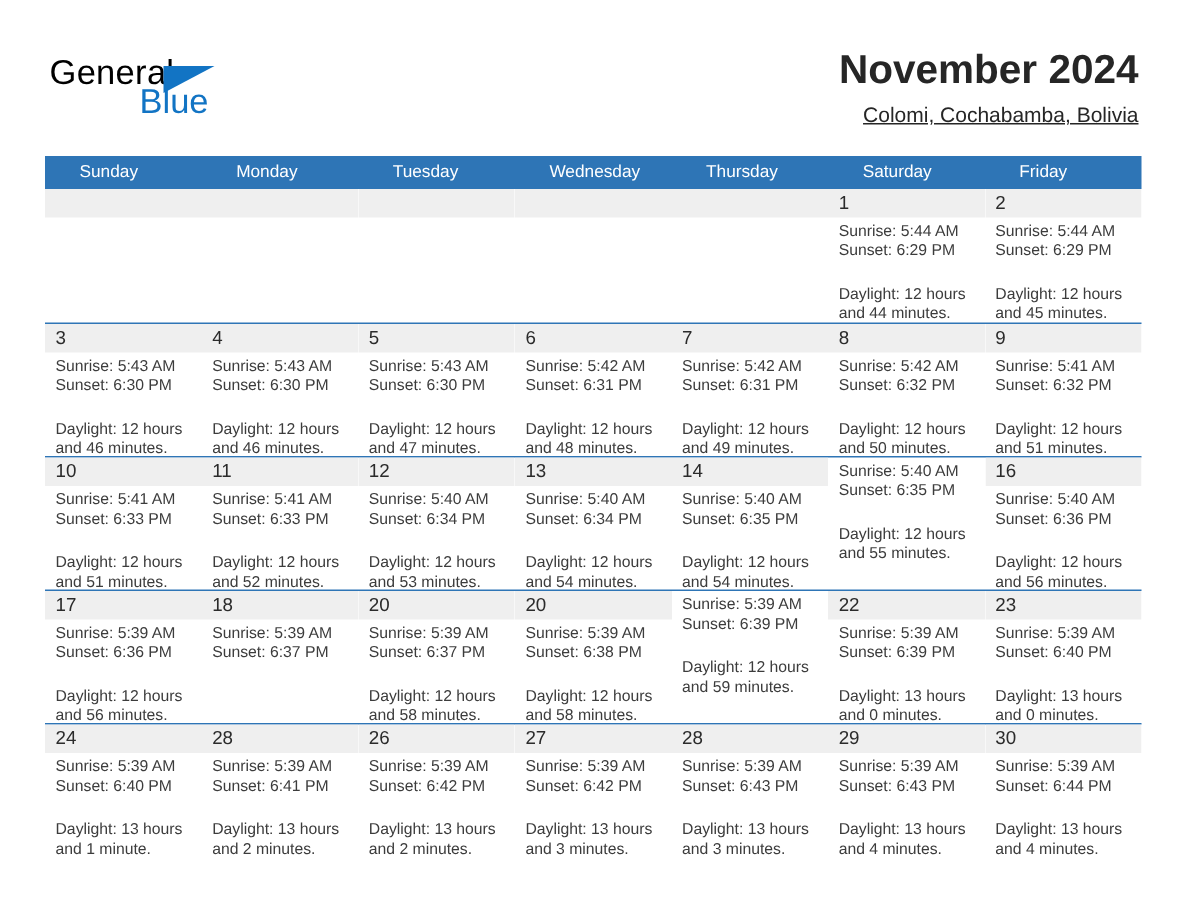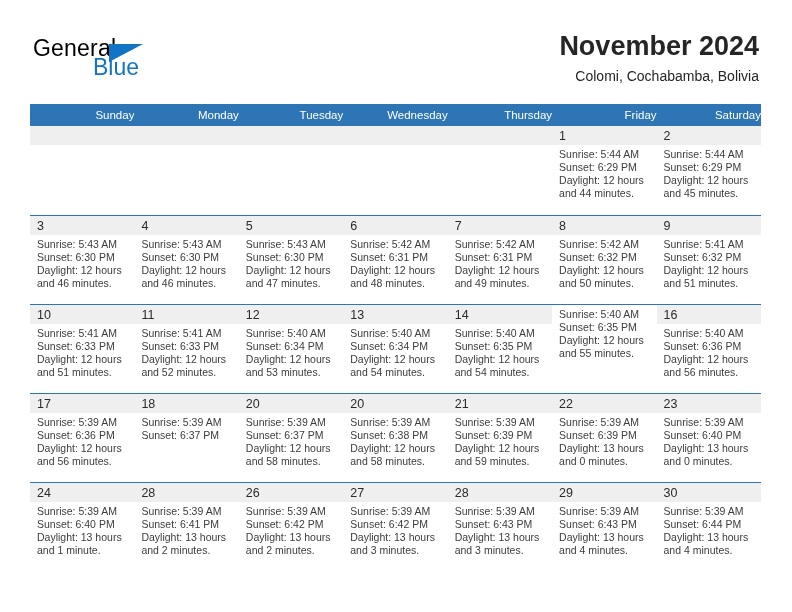--- a/index.html
+++ b/index.html
@@ -78,44 +78,44 @@
     color: #262626;
     white-space: nowrap;
   }
   .cal-subtitle {
     margin-top: 5px;
     font-size: 14px;
     line-height: 18px;
     font-weight: 400;
     color: #262626;
     white-space: nowrap;
+    text-decoration: underline;
   }
 
   
   .calendar {
     position: absolute;
     left: 30px;
     top: 104px;
     width: 731px;
   }
   .weekdays {
     display: flex;
     background: #2e75b6;
     height: 22px;
   }
   .weekday {
     flex: 1 1 0;
     color: #ffffff;
     font-size: 11.5px;
     line-height: 22px;
-    padding-left: 3px;
+    padding-left: 23px;
     box-sizing: border-box;
     white-space: nowrap;
     overflow: hidden;
-    text-align: right;
   }
   .week {
     display: flex;
     height: 89px;
     border-top: 1px solid #2e75b6;
     box-sizing: border-box;
   }
   .week.first {
     border-top: none;
   }
@@ -140,20 +140,21 @@
     padding: 3px 7px 0 7px;
     font-size: 10.5px;
     line-height: 13.1px;
     color: #3c3c3c;
   }
   .day-info div {
     white-space: nowrap;
   }
   .day-info .wrap {
     white-space: normal;
+    margin-top: 16px;
   }
 </style>
 </head>
 <body>
 
 <div class="page">
 
   <div class="header">
 
     <div class="brand">
@@ -169,22 +170,22 @@
 
   </div>
 
   <div class="calendar">
     <div class="weekdays">
         <div class="weekday">Sunday</div>
         <div class="weekday">Monday</div>
         <div class="weekday">Tuesday</div>
         <div class="weekday">Wednesday</div>
         <div class="weekday">Thursday</div>
+        <div class="weekday">Saturday</div>
         <div class="weekday">Friday</div>
-        <div class="weekday">Saturday</div>
       </div>
     <div class="weeks-container">
         <div class="week first">
           <div class="day empty">
             <div class="day-num-band"><span class="day-num"></span></div>
           </div>
           <div class="day empty">
             <div class="day-num-band"><span class="day-num"></span></div>
           </div>
           <div class="day empty">
@@ -354,21 +355,20 @@
           </div>
           <div class="day">
             <div class="day-num-band"><span class="day-num">20</span></div>
             <div class="day-info">
               <div>Sunrise: 5:39 AM</div>
               <div>Sunset: 6:38 PM</div>
               <div class="wrap">Daylight: 12 hours and 58 minutes.</div>
             </div>
           </div>
           <div class="day">
-            <div class="day-num-band"><span class="day-num">21</span></div>
             <div class="day-info">
               <div>Sunrise: 5:39 AM</div>
               <div>Sunset: 6:39 PM</div>
               <div class="wrap">Daylight: 12 hours and 59 minutes.</div>
             </div>
           </div>
           <div class="day">
             <div class="day-num-band"><span class="day-num">22</span></div>
             <div class="day-info">
               <div>Sunrise: 5:39 AM</div>

